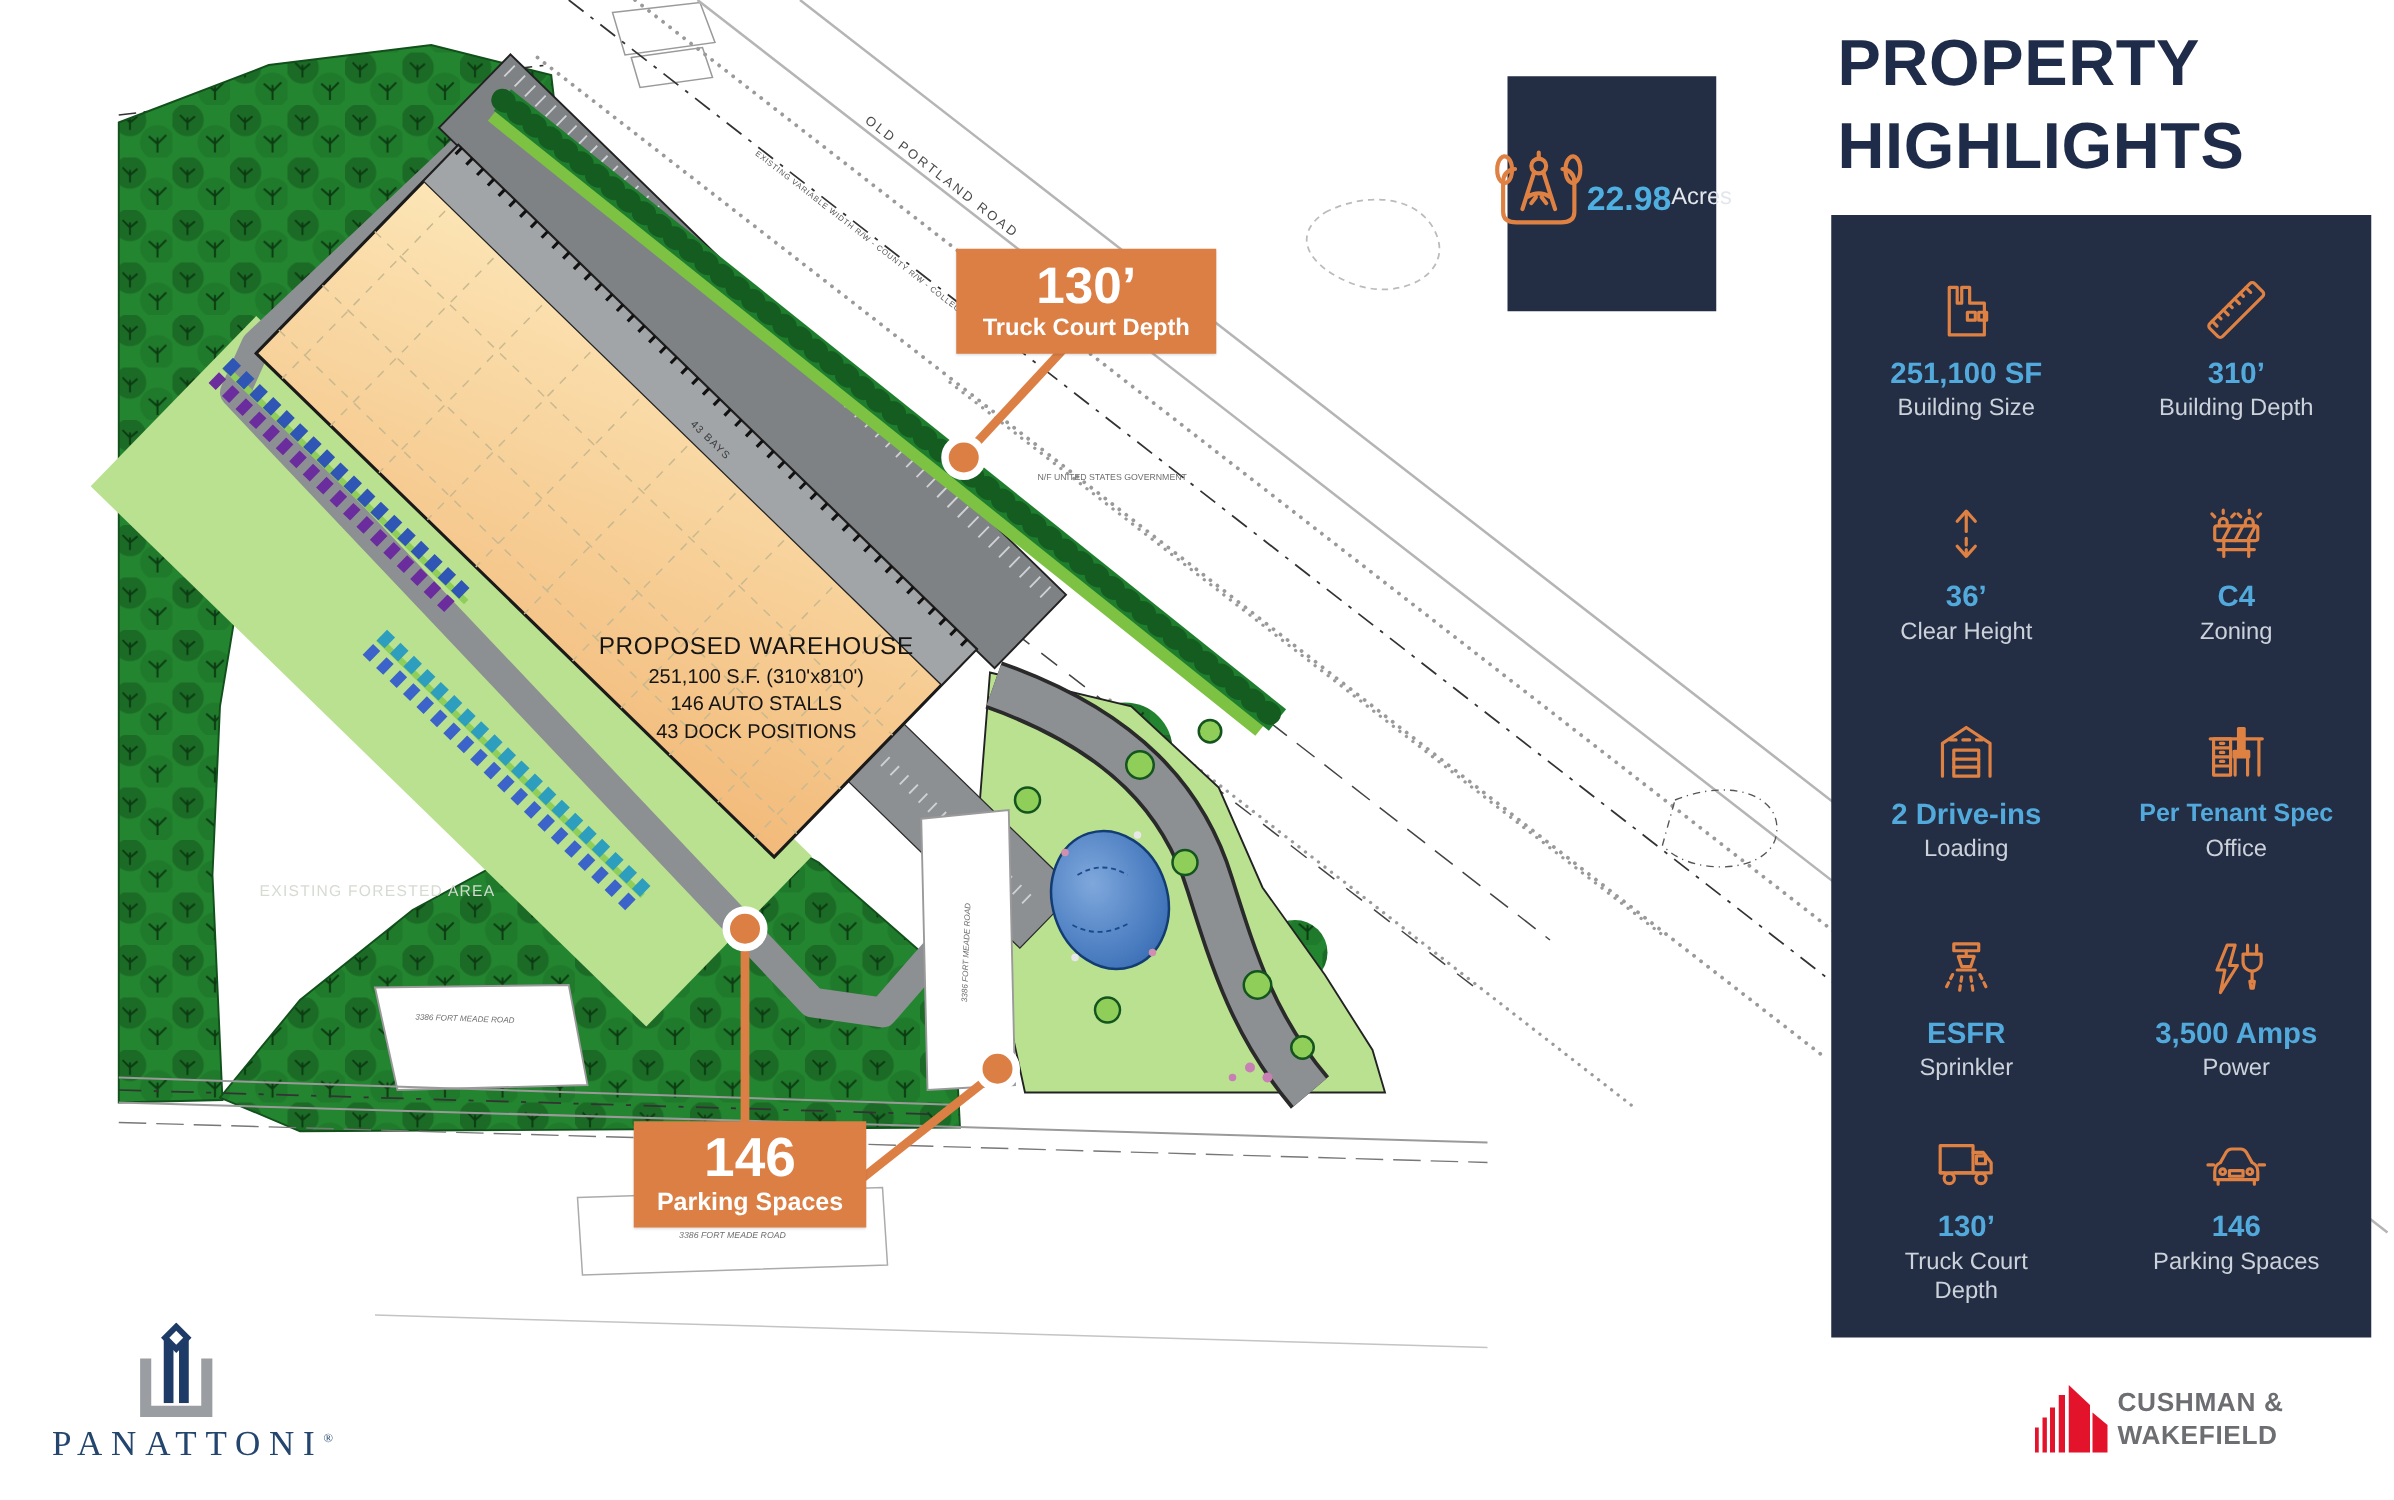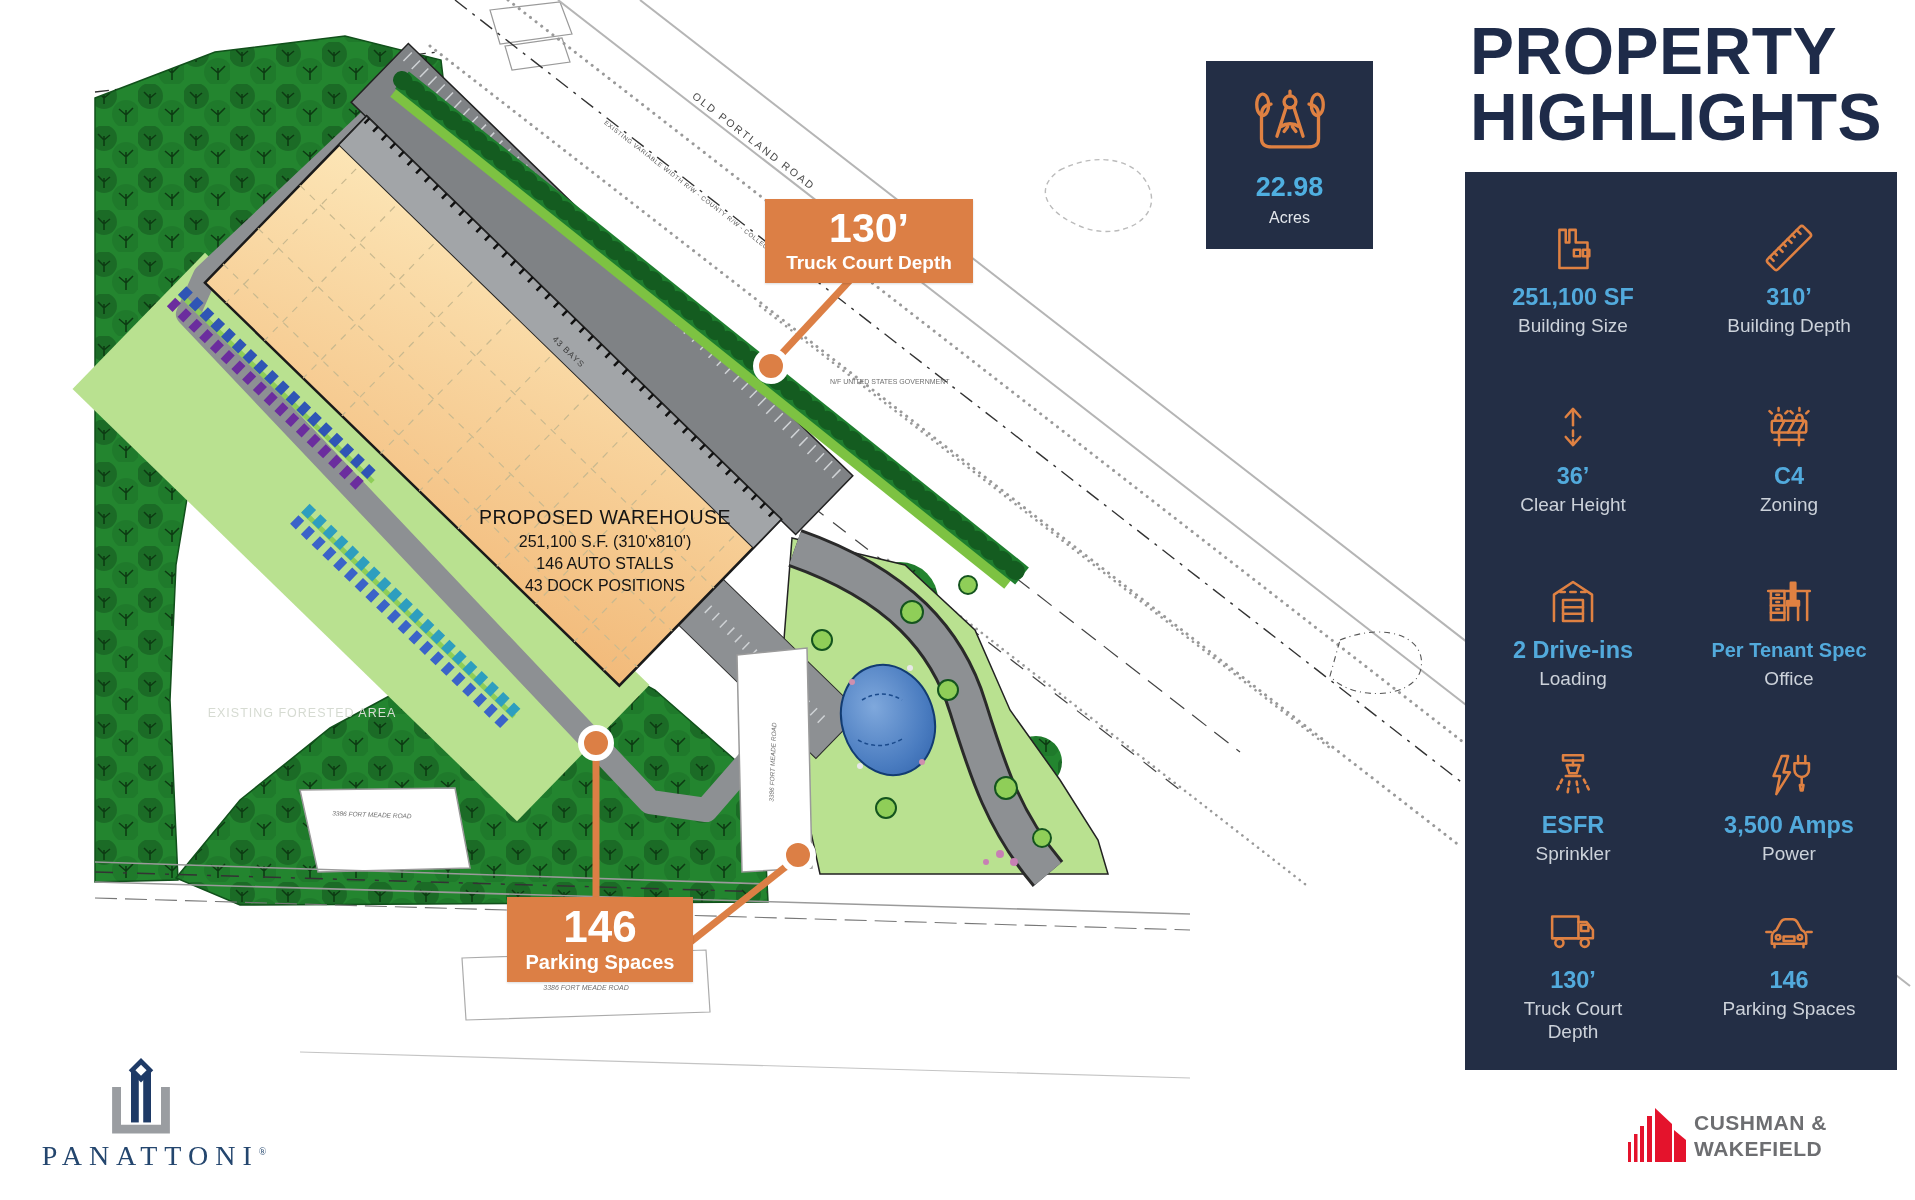--- a/index.html
+++ b/index.html
@@ -18,26 +18,26 @@
   #callout-parking{left:507px;top:897px;width:186px;height:85px;}
   #callout-parking .big{font-size:44px;}
   #callout-parking .sub{font-size:20px;margin-top:2px;}
 
   
   #bldg-text{left:455px;top:482px;width:300px;text-align:center;color:#141414;margin-top:24px;}
   #bldg-text .t1{font-size:19.5px;letter-spacing:.5px;}
   #bldg-text .t2{font-size:16px;margin-top:4px;}
 
   
-  #acres-card{left:1206px;top:61px;width:167px;height:188px;background:#232E45;display:flex;flex-direction:column;align-items:center;justify-content:center;}
+  #acres-card{left:1206px;top:61px;width:167px;height:188px;background:#232E45;display:flex;align-items:center;justify-content:center;}
   #acres-card .val{color:#4FAFE0;font-size:27px;font-weight:700;margin-top:8px;}
-  #acres-card .lab{color:#E3E7EC;font-size:16px;margin-top:6px;}
-
-  
-  #ph-title{left:1470px;top:18px;width:440px;font-size:66px;font-weight:800;line-height:66px;color:#1E2B49;letter-spacing:.5px;}
+  #acres-card .lab{color:#E3E7EC;font-size:19px;margin-top:6px;}
+
+  
+  #ph-title{left:1470px;top:18px;width:440px;font-size:52px;font-weight:800;line-height:66px;color:#1E2B49;letter-spacing:.5px;}
 
   
   #panel{left:1465px;top:172px;width:432px;height:898px;background:#232E45;}
   .cell{position:absolute;width:216px;display:flex;flex-direction:column;align-items:center;text-align:center;}
   .cell .val{color:#52AADC;font-size:23.5px;font-weight:700;margin-top:4px;line-height:24px;}
   .cell .val.small{font-size:20px;}
   .cell .lab{color:#CCD2DA;font-size:19px;margin-top:5px;line-height:23px;}
   .cell .lab.narrow{max-width:120px;}
   .c-l{left:0;} .c-r{left:216px;}
   .r1{top:47px;} .r2{top:226px;} .r3{top:400px;} .r4{top:575px;} .r5{top:730px;}

